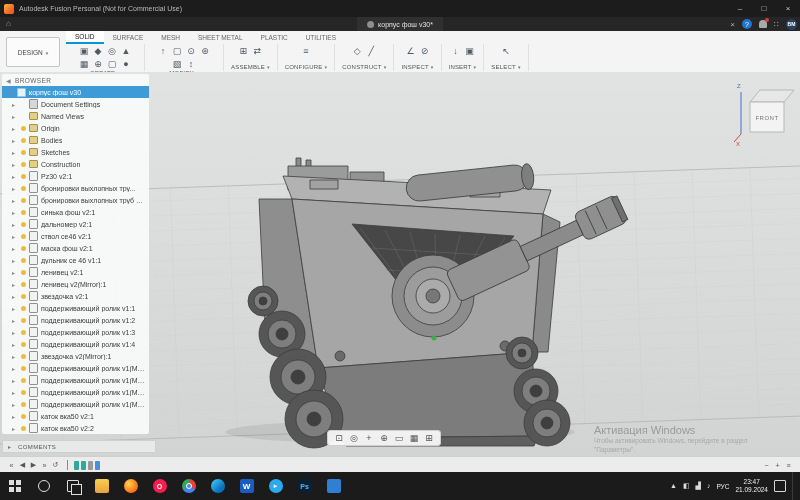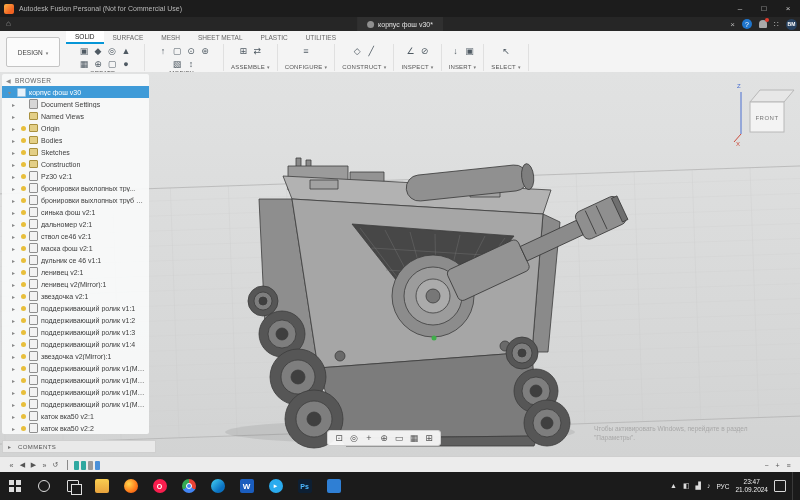--- a/index.html
+++ b/index.html
@@ -615,20 +615,21 @@
 
         <span class="nico">▭</span>
 
         <span class="nico">▦</span>
 
         <span class="nico">⊞</span>
 
     </div>
 
     <div id="watermark">
+      <div class="wm-title">Активация Windows</div>
       <div class="wm-line">Чтобы активировать Windows, перейдите в раздел</div>
       <div class="wm-line">"Параметры".</div>
     </div>
 
     <div id="comments">
       <span class="cc tw"></span>
       <span>COMMENTS</span>
     </div>
   </div>
 

